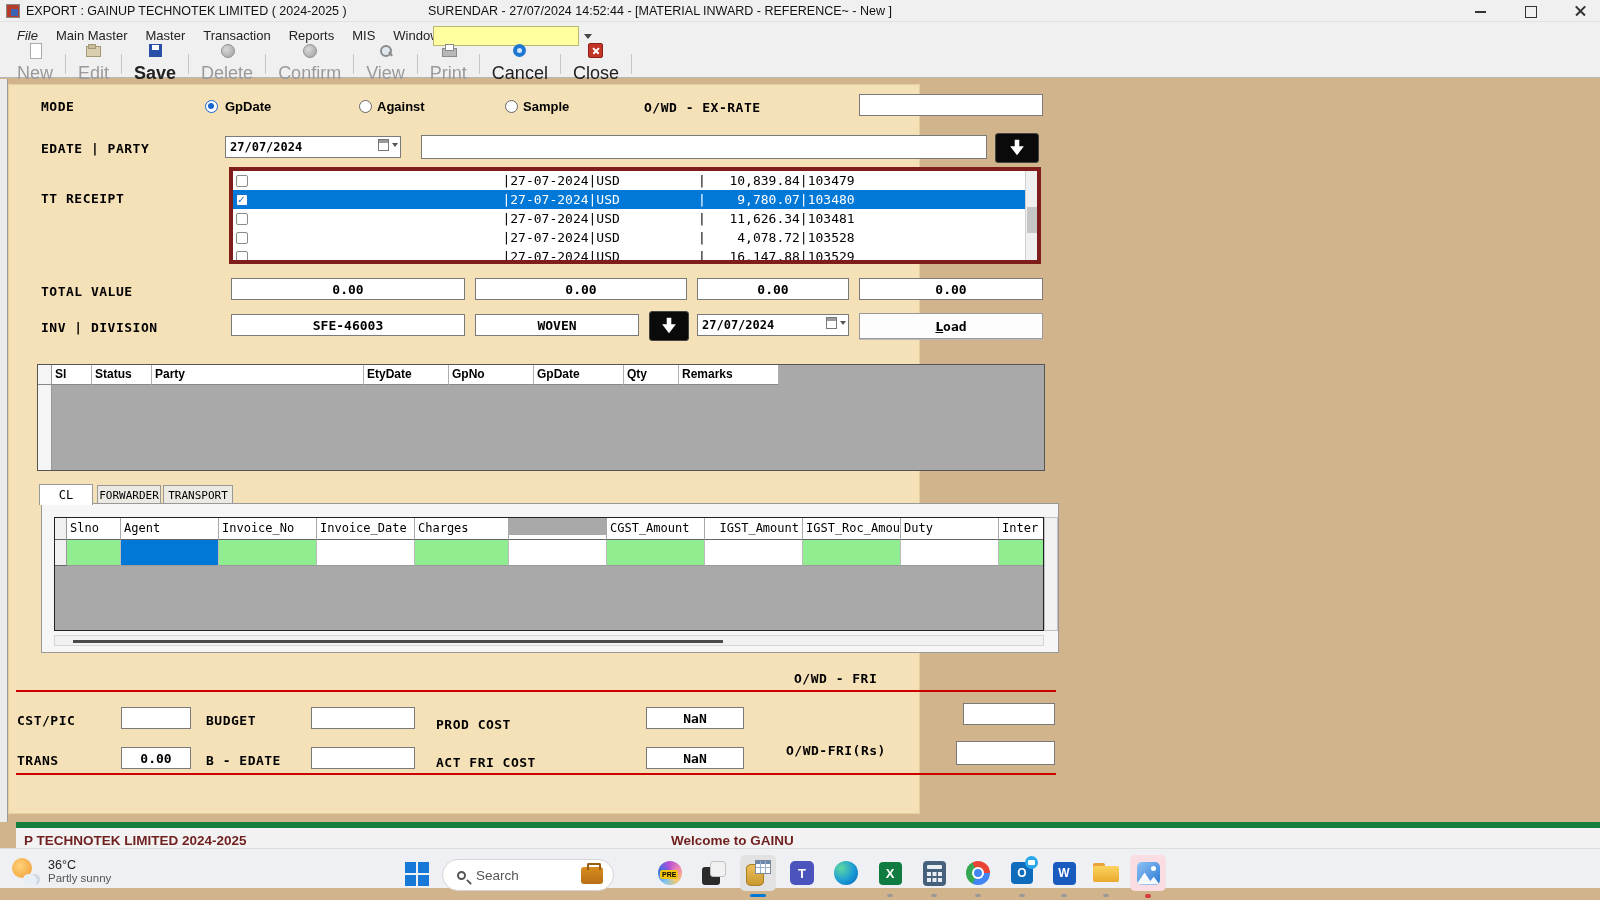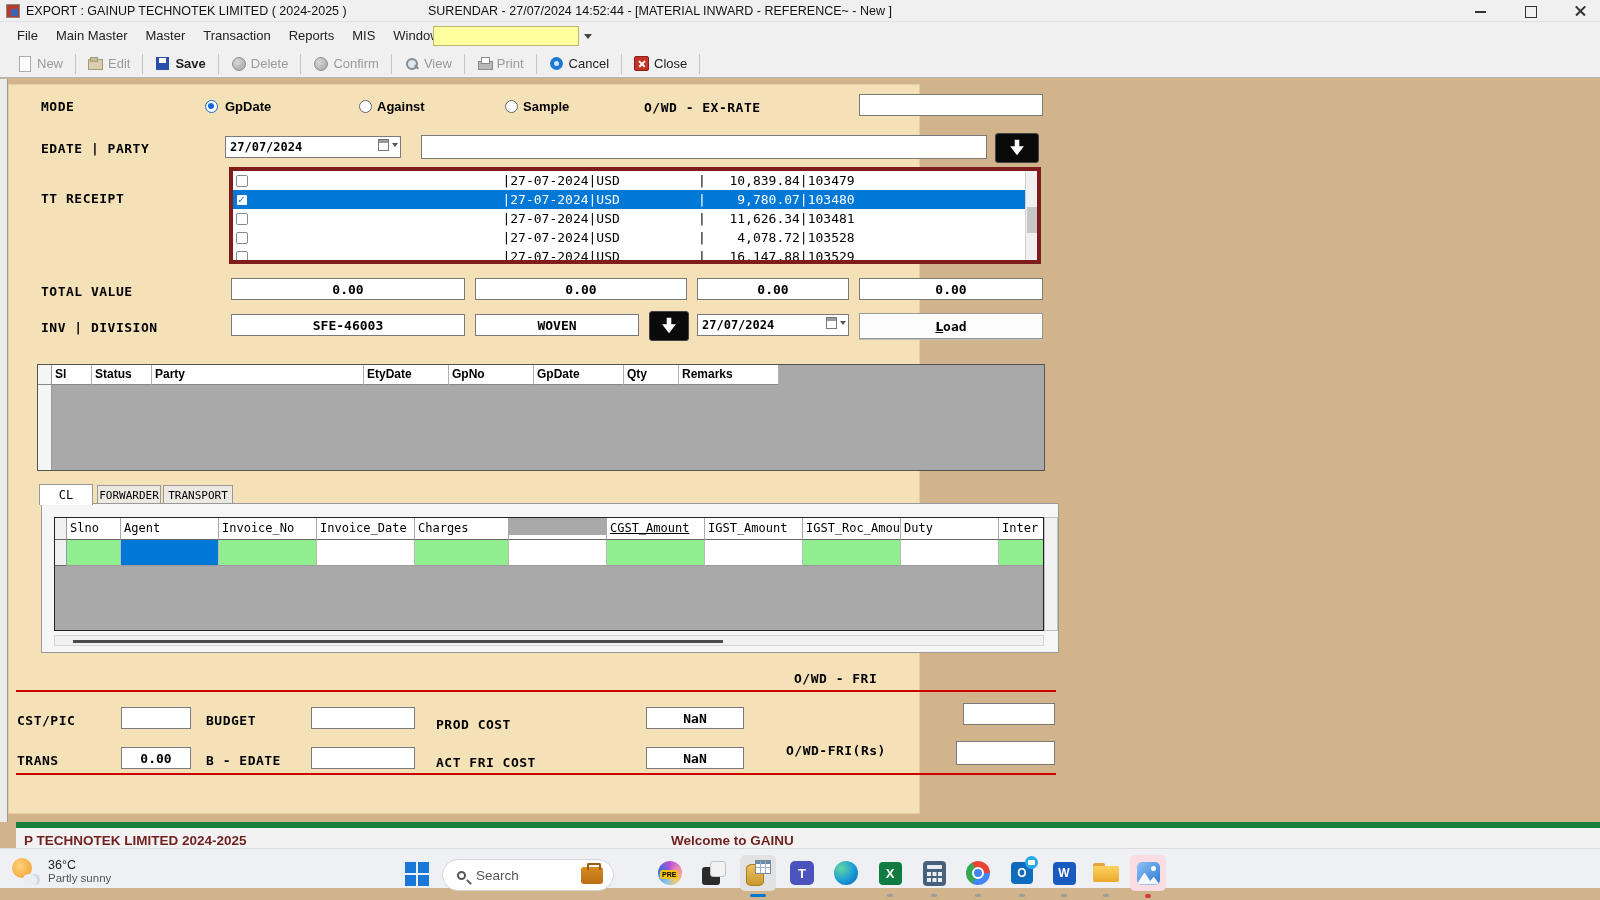--- a/index.html
+++ b/index.html
@@ -16,28 +16,28 @@
   .wbtn { width:22px; height:18px; position:relative; cursor:default; }
   .wbtn-min::after { content:""; position:absolute; left:5px; top:9px; width:11px; height:1.6px; background:#333; }
   .wbtn-max::after { content:""; position:absolute; left:5px; top:4px; width:10px; height:10px; border:1.4px solid #333; }
   .wbtn-close::before, .wbtn-close::after { content:""; position:absolute; left:4px; top:8px; width:13px; height:1.6px; background:#333; }
   .wbtn-close::before { transform:rotate(45deg); }
   .wbtn-close::after { transform:rotate(-45deg); }
 
   
   .menubar { position:absolute; left:0; top:22px; width:1600px; height:28px; background:#f0f0f0; display:flex; align-items:center; }
   .menu-item { font-size:13px; color:#222; padding:0 9px; height:22px; line-height:22px; }
-  .menu-item:first-child { margin-left:8px; }
+  .menu-item:first-child { margin-left:8px;font-style:italic; }
   .menu-combo { position:absolute; left:433px; top:4px; width:146px; height:20px; background:#ffffa0; border:1px solid #b8b870; display:flex; align-items:center; }
   .menu-combo .caret { position:absolute; right:-14px; top:7px; }
   .caret { width:0; height:0; border-left:4px solid transparent; border-right:4px solid transparent; border-top:5px solid #444; display:inline-block; }
 
   
   .toolbar { position:absolute; left:0; top:50px; width:1600px; height:28px; background:#f0f0f0; border-bottom:1px solid #b5b5b5; display:flex; align-items:center; padding-left:8px; }
-  .tbtn { display:flex; align-items:flex-start; gap:5px; font-size:13px; padding:3px 9px; color:#222; }
+  .tbtn { display:flex; align-items:center; gap:5px; font-size:18px; padding:3px 9px; color:#222;flex-direction:column; }
   .tbtn.disabled { color:#9a9a9a; }
   .tbtn.strong { font-weight:bold; }
   .tsep { width:1px; height:20px; background:#c6c6c6; margin:0 3px; }
   .tic { width:15px; height:15px; position:relative; display:inline-block; }
   .tic-new::after { content:""; position:absolute; left:2px; top:0; width:10px; height:14px; background:#fff; border:1px solid #aaa; }
   .tic-edit::before { content:""; position:absolute; left:0; top:3px; width:13px; height:9px; background:#d9cfae; border:1px solid #a49a78; }
   .tic-edit::after { content:""; position:absolute; left:2px; top:1px; width:6px; height:3px; background:#c8bd98; border:1px solid #a49a78; }
   .tic-save::before { content:""; position:absolute; left:1px; top:1px; width:13px; height:13px; background:#2a4fa8; }
   .tic-save::after { content:""; position:absolute; left:4px; top:2px; width:7px; height:5px; background:#fff; }
   .tic-gray::after { content:""; position:absolute; left:1px; top:1px; width:12px; height:12px; border-radius:50%; background:radial-gradient(circle at 35% 35%, #d8d8d8, #a0a0a0); border:1px solid #909090; }
@@ -371,22 +371,22 @@
     <div class="tabpanel">
       <div class="grid2">
         <div class="g2head">
           <div class="g2sel"></div>
           <div class="g2cell" style="width:54px;">Slno</div>
           <div class="g2cell" style="width:98px;">Agent</div>
           <div class="g2cell" style="width:98px;">Invoice_No</div>
           <div class="g2cell" style="width:98px;">Invoice_Date</div>
           <div class="g2cell" style="width:94px;">Charges</div>
           <div class="g2cell" style="width:98px;margin-top:17px;">SGST_Amount</div>
-          <div class="g2cell" style="width:98px;text-decoration:underline;">CGST_Amount</div>
-          <div class="g2cell" style="width:98px;">IGST_Amount</div>
+          <div class="g2cell" style="width:98px;">CGST_Amount</div>
+          <div class="g2cell" style="width:98px;text-align:right;">IGST_Amount</div>
           <div class="g2cell" style="width:98px;">IGST_Roc_Amou</div>
           <div class="g2cell" style="width:98px;">Duty</div>
           <div class="g2cell" style="width:44px; border-right:none;">Inter</div>
         </div>
         <div class="g2row">
           <div class="g2sel" style="height:26px;"></div>
           <div class="g2d c-green" style="width:54px;"></div>
           <div class="g2d c-blue" style="width:98px;"></div>
           <div class="g2d c-green" style="width:98px;"></div>
           <div class="g2d c-white" style="width:98px;"></div>

